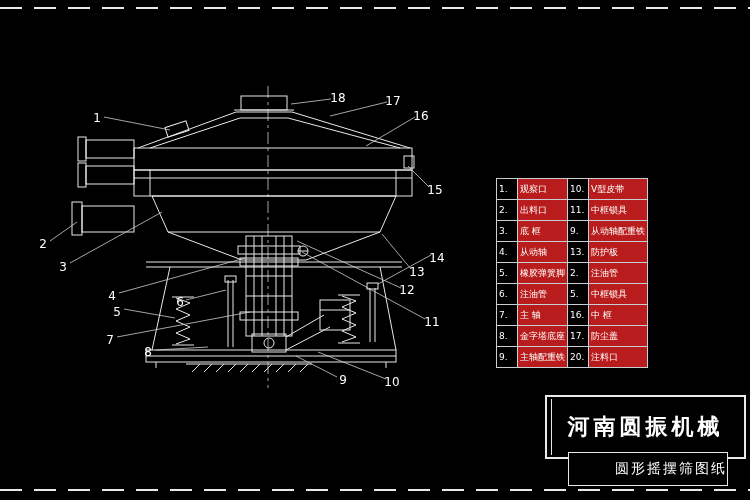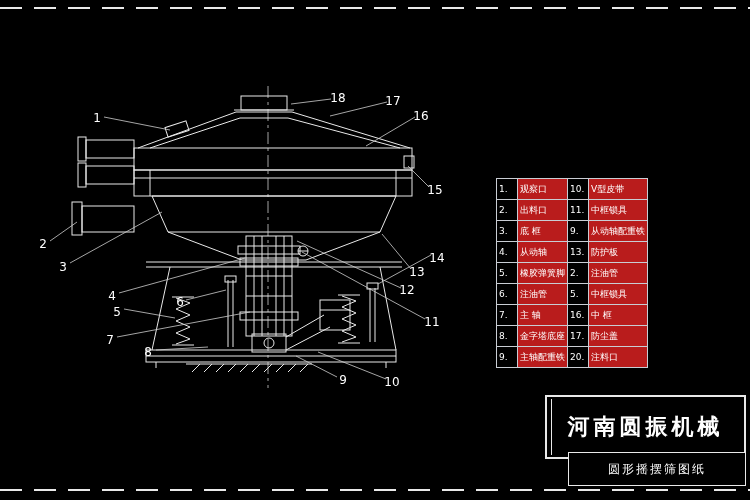--- a/index.html
+++ b/index.html
@@ -60,23 +60,23 @@
   }
   .titleblock.company {
     left: 545px; top: 395px; width: 201px; height: 64px;
     font-size: 22px; font-weight: bold; letter-spacing: 4px;
   }
   .titleblock.company .inner-rule {
     position: absolute; left: 4px; top: 2px; bottom: 2px; width: 1px;
     background: #e9e9e9;
   }
   .titleblock.drawing {
-    left: 568px; top: 452px; width: 178px; height: 34px;
+    left: 568px; top: 452px; width: 160px; height: 34px;
     border-width: 1px;
-    font-size: 12px; letter-spacing: 2px;
+    font-size: 14px; letter-spacing: 2px; justify-content: flex-end;
   }
 </style>
 </head>
 <body>
 
 <div class="stage">
 
   <div class="film-edge top"></div>
   <div class="film-edge bottom"></div>
 

